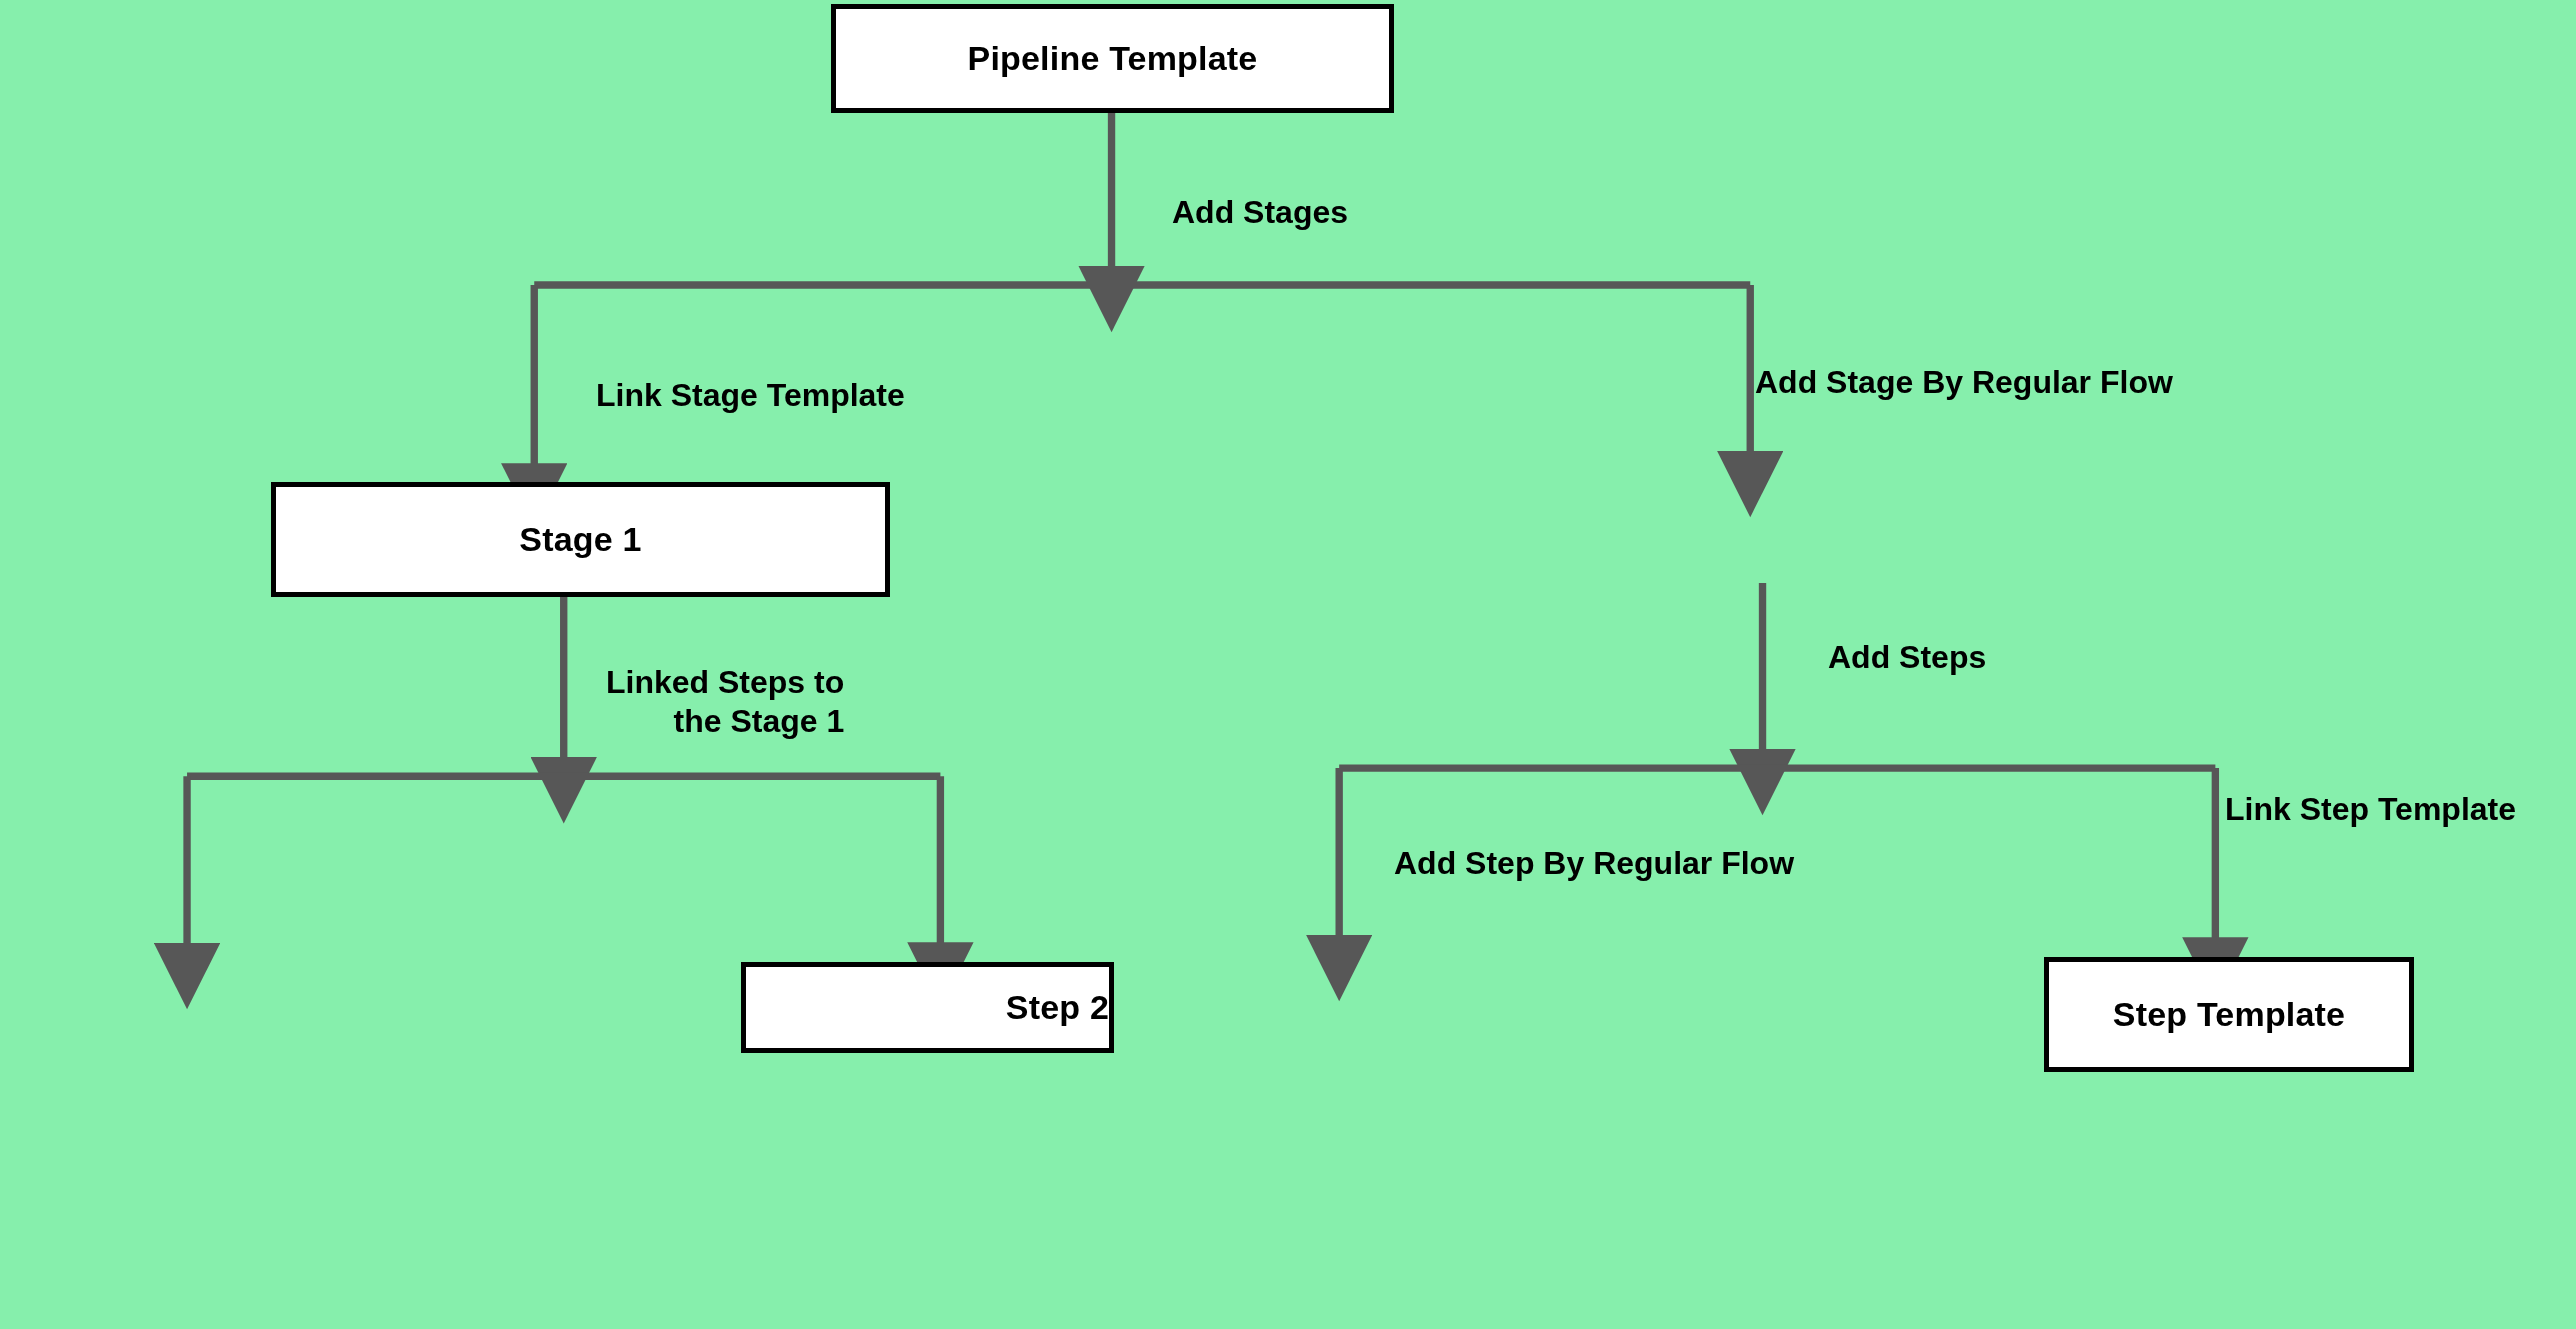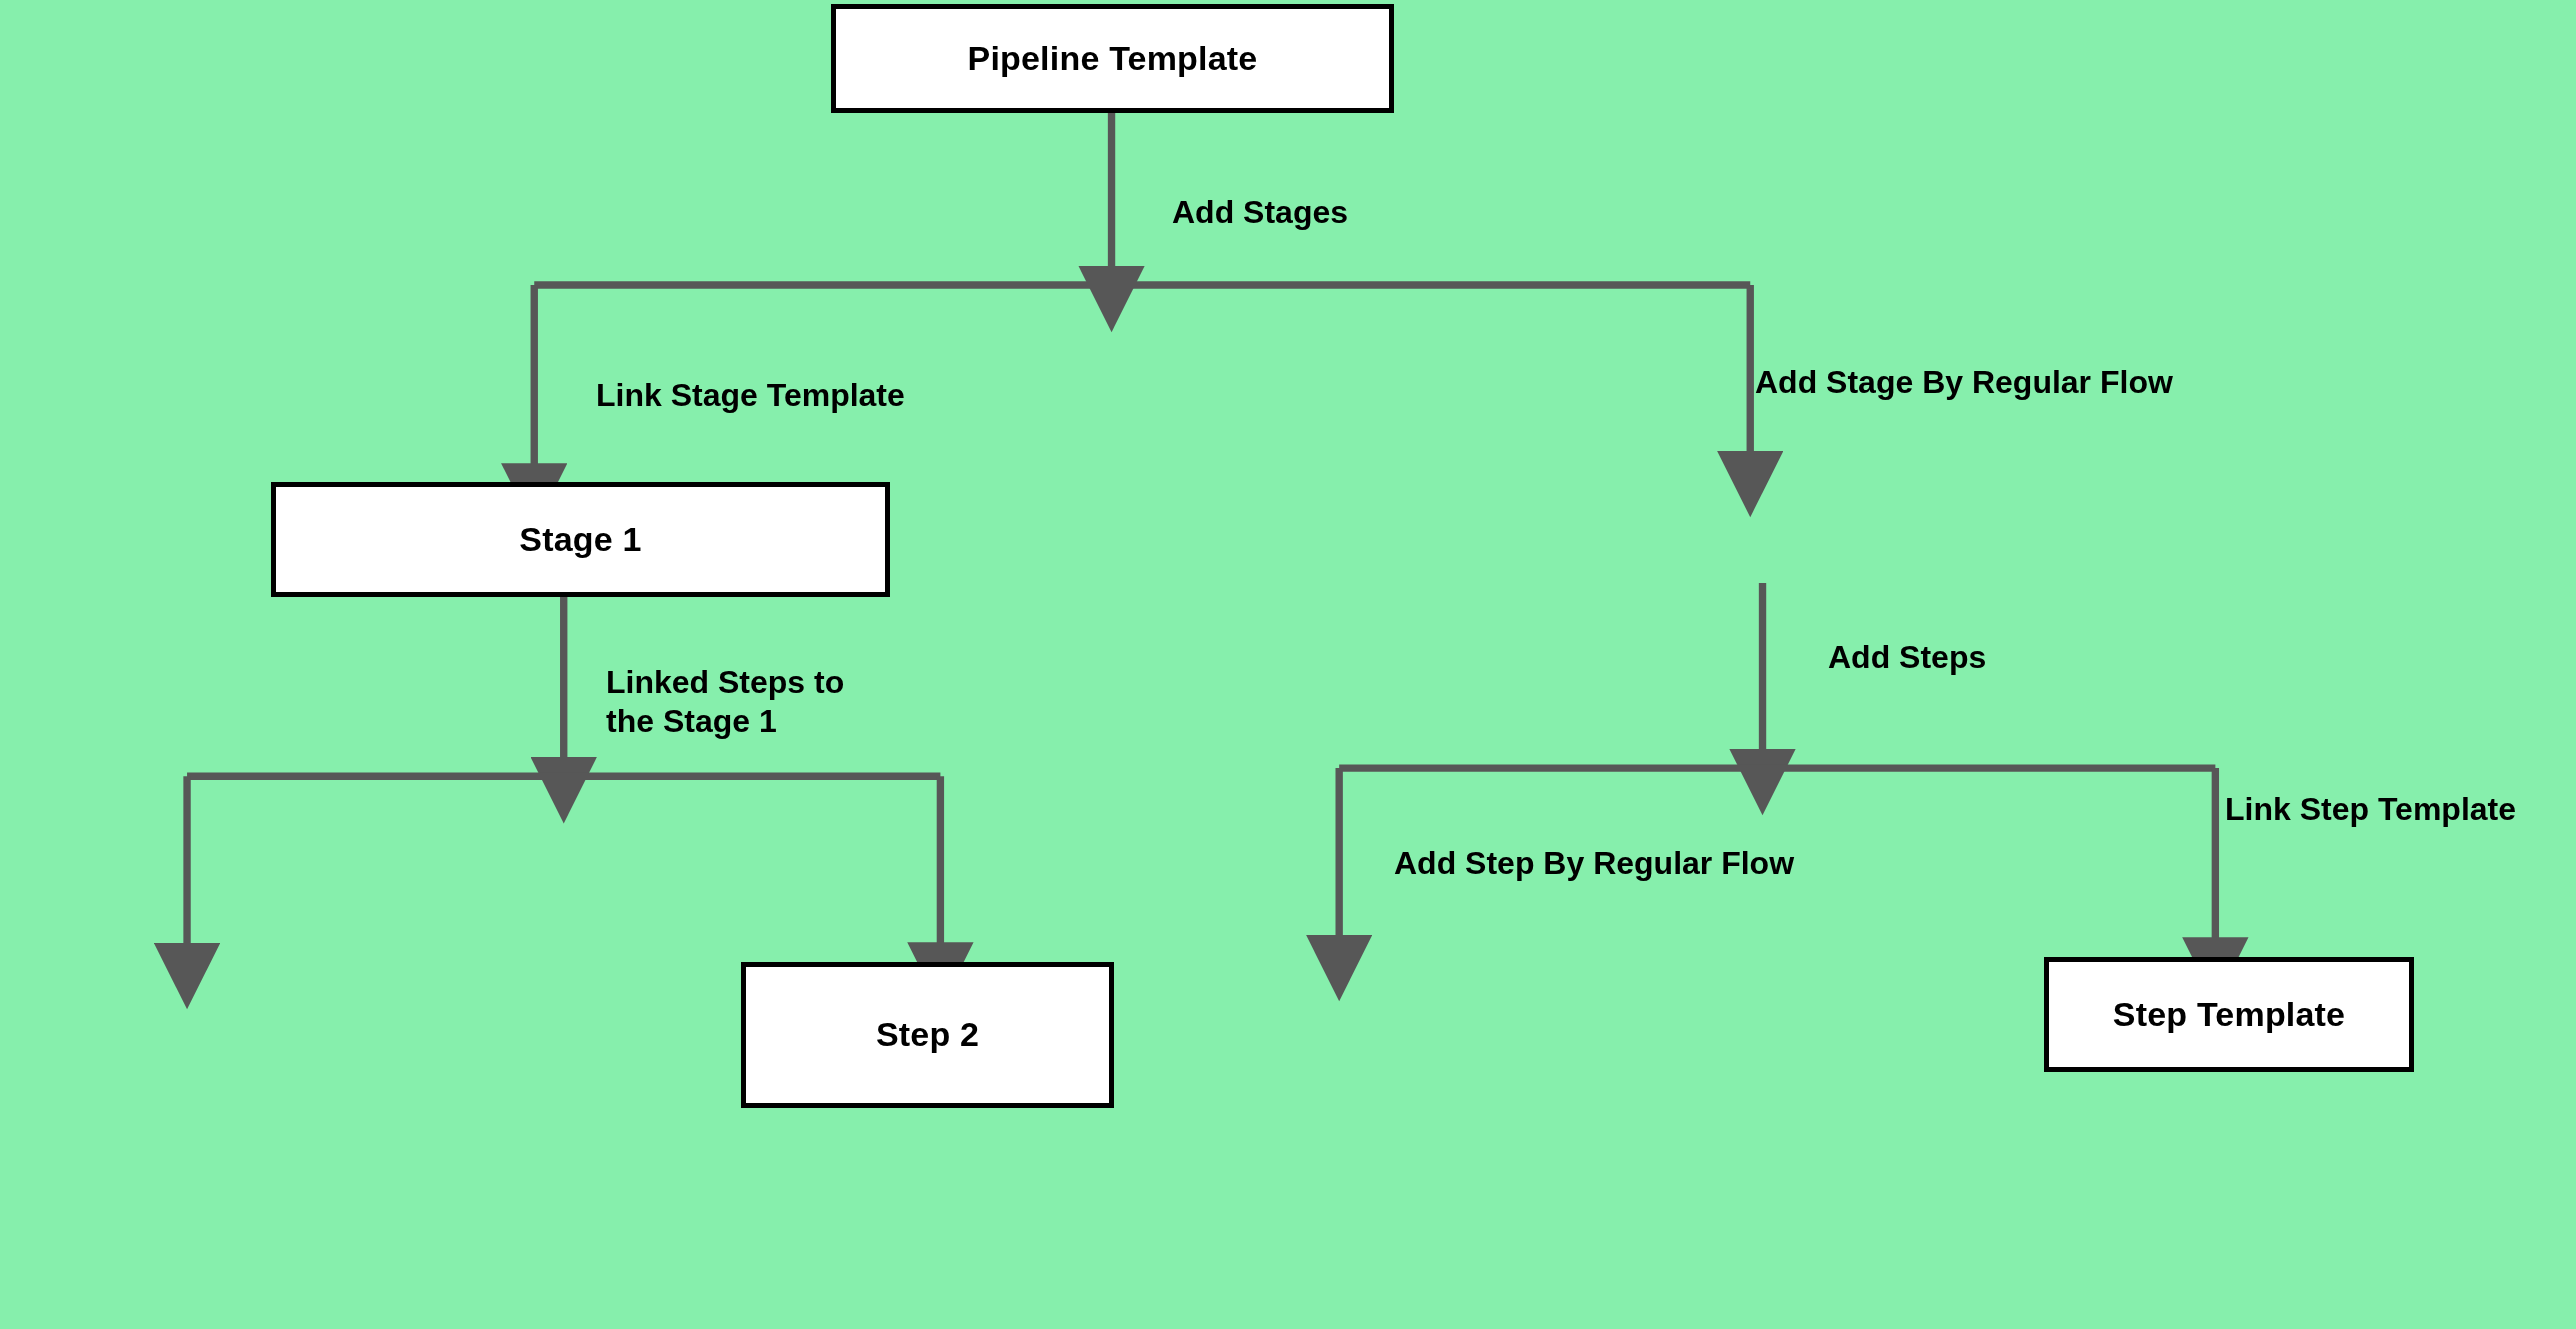--- a/index.html
+++ b/index.html
@@ -47,21 +47,21 @@
     position: absolute;
     font-family: "Liberation Sans", sans-serif;
     font-weight: bold;
     font-size: 32px;
     color: #000000;
     white-space: pre;
     line-height: 1.22;
     z-index: 4;
   }
   .edge-label.center {
-    text-align: left;
+    text-align: right;
   }
 </style>
 </head>
 <body>
 
 <div id="canvas">
 
   <svg id="edges" viewBox="0 0 3145 1623" width="2576" height="1329" xmlns="http://www.w3.org/2000/svg">
     <defs>
       <marker id="arrow" markerWidth="10" markerHeight="9" refX="0.6" refY="4.5" orient="auto" markerUnits="strokeWidth">
@@ -103,21 +103,21 @@
   <div class="node" style="left:831px; top:4.1px; width:563px; height:109px;">
     <span class="node-label">Pipeline Template</span>
   </div>
 
   <div class="node" style="left:271px; top:482px; width:619px; height:115px;">
     <span class="node-label">Stage 1</span>
   </div>
 
 
 
-  <div class="node" style="left:741px; top:962px; width:373px; height:146px;">
+  <div class="node" style="left:741px; top:962px; width:373px; height:91px;justify-content:flex-end;">
     <span class="node-label">Step 2</span>
   </div>
 
 
   <div class="node" style="left:2044px; top:957px; width:370px; height:115px;">
     <span class="node-label">Step Template</span>
   </div>
 
   <div class="edge-label" style="left:1172px; top:193px;">Add Stages</div>
 

